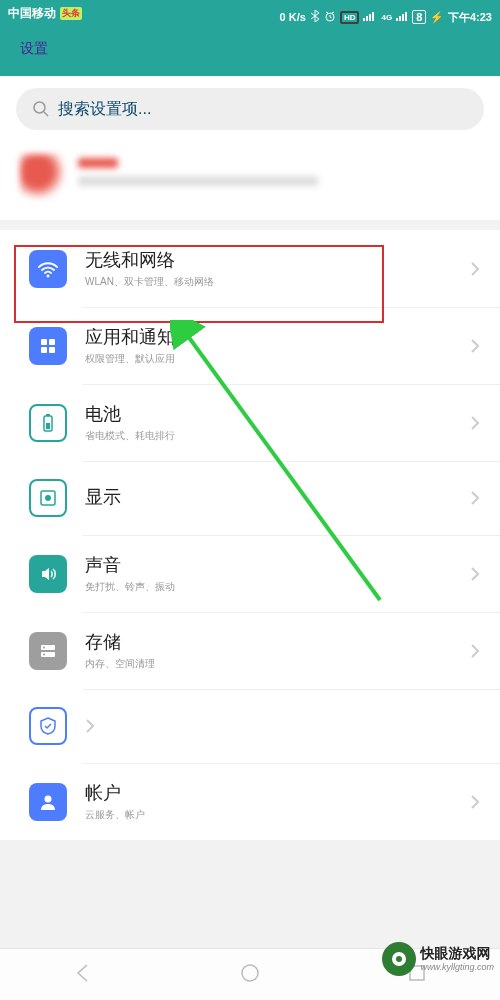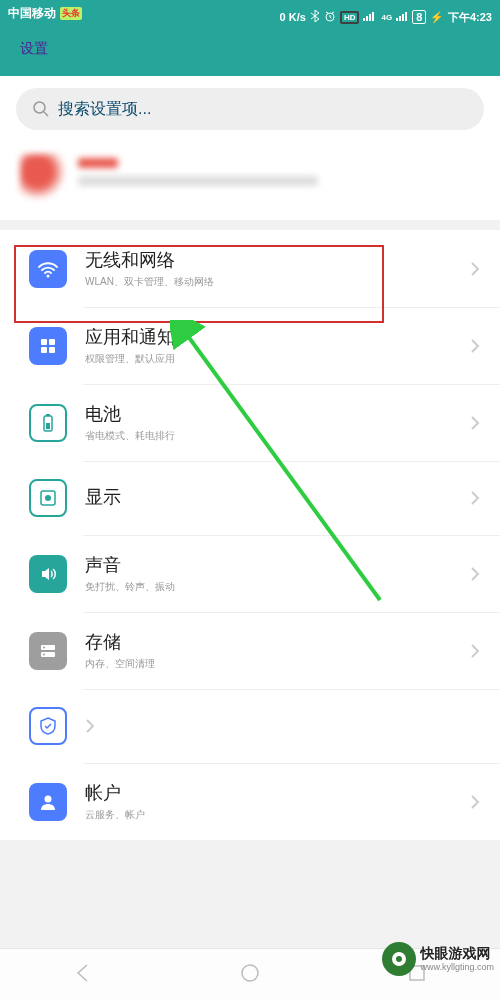--- a/index.html
+++ b/index.html
@@ -136,21 +136,21 @@
   z-index: 60;
 }
 .wm-circle {
   width: 34px; height: 34px;
   border-radius: 50%;
   background: #2e7d32;
   display:flex;align-items:center;justify-content:center;
   color:#fff;
 }
 .wm-text { font-size: 14px; font-weight: bold; color:#222; line-height:1.1; }
-.wm-sub { font-size: 9px; color:#888; }
+.wm-sub { font-size: 9px; color:#888;font-style:italic; }
 </style>
 </head>
 <body>
 
 <div class="status-bar">
   <div class="status-left">
     <span>中国移动</span>
     <span class="app-icon">头条</span>
   </div>
   <div class="status-right">

